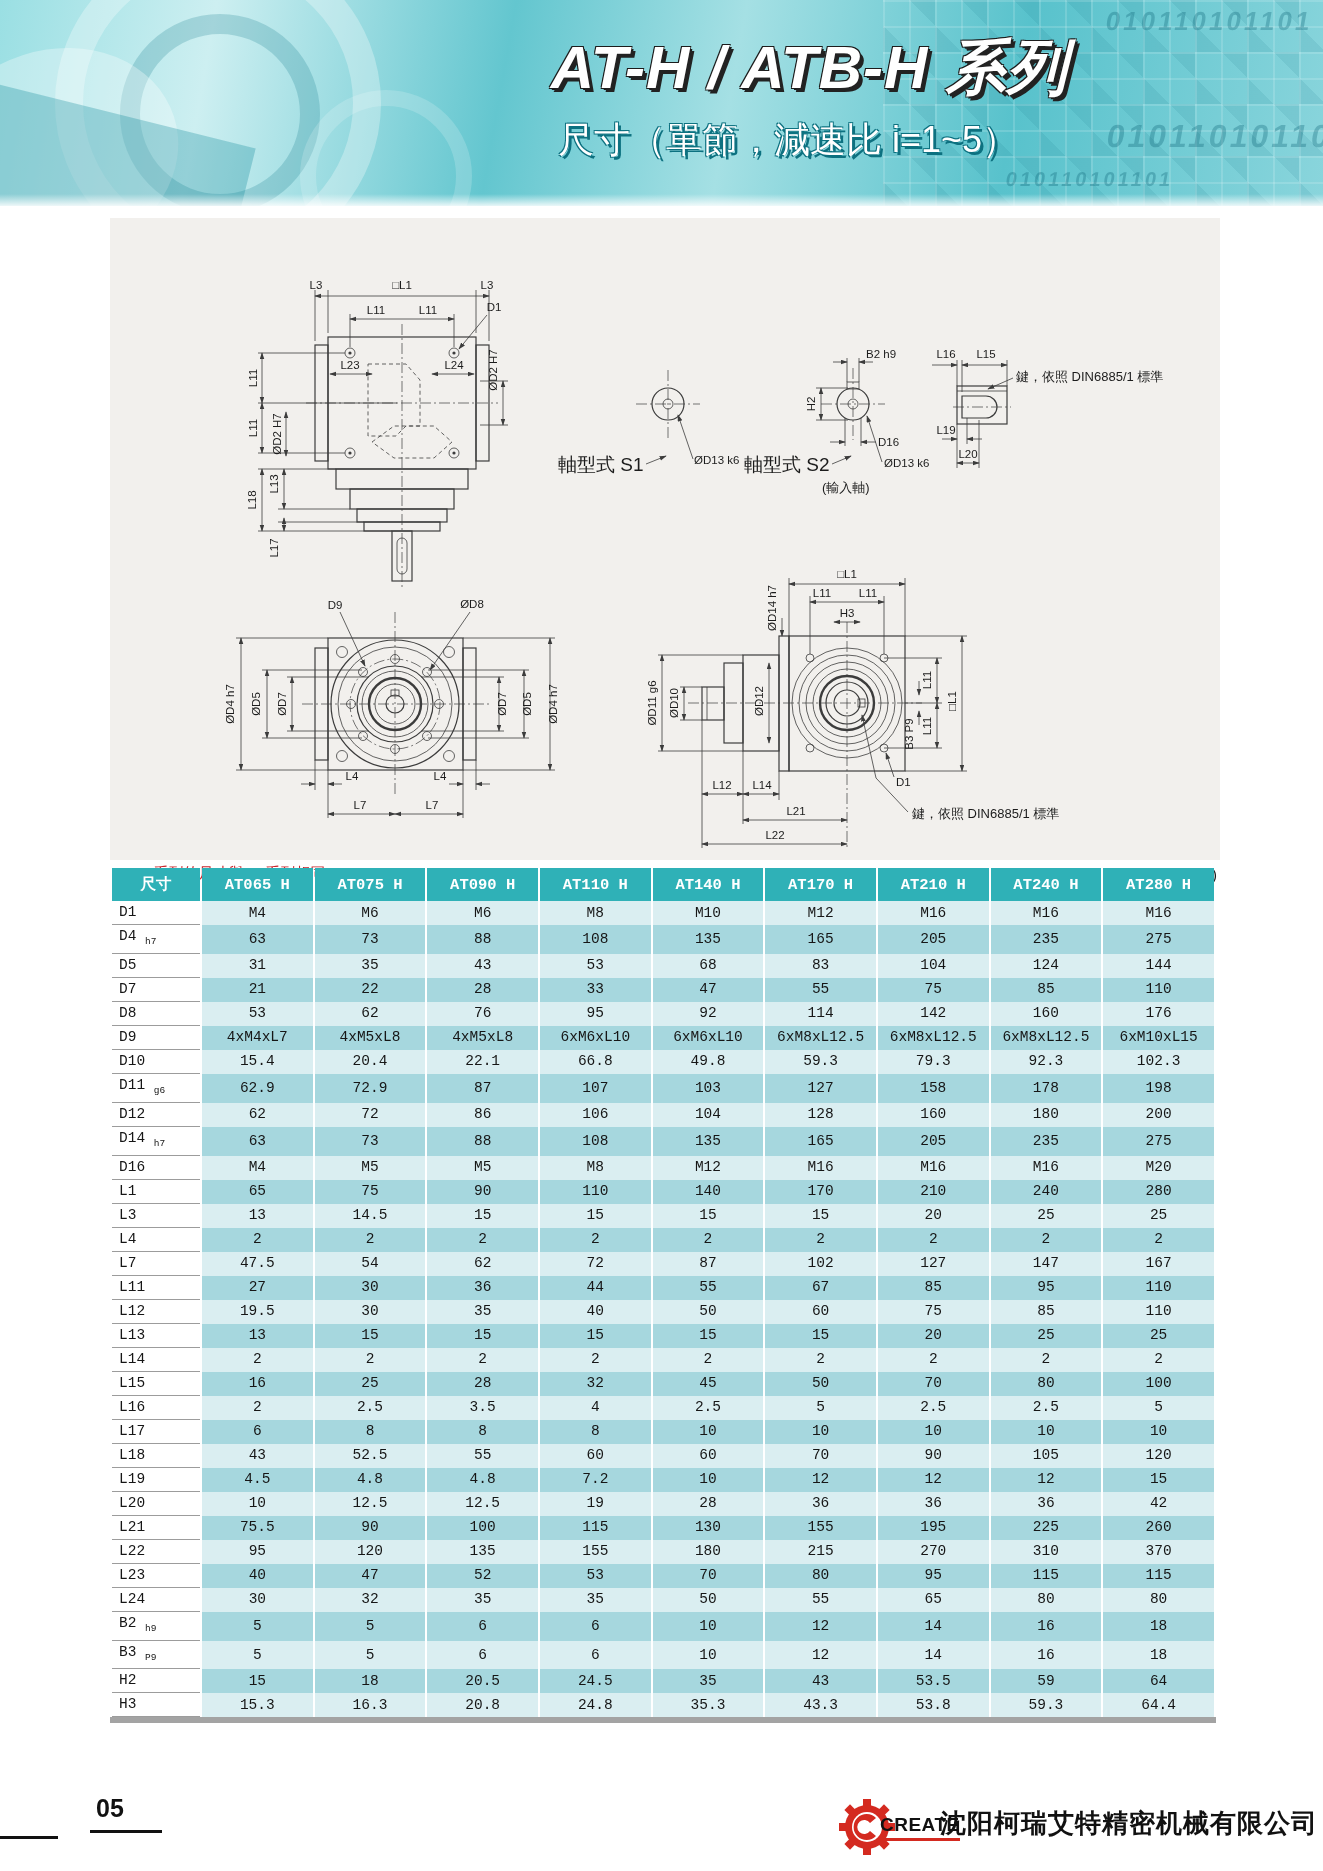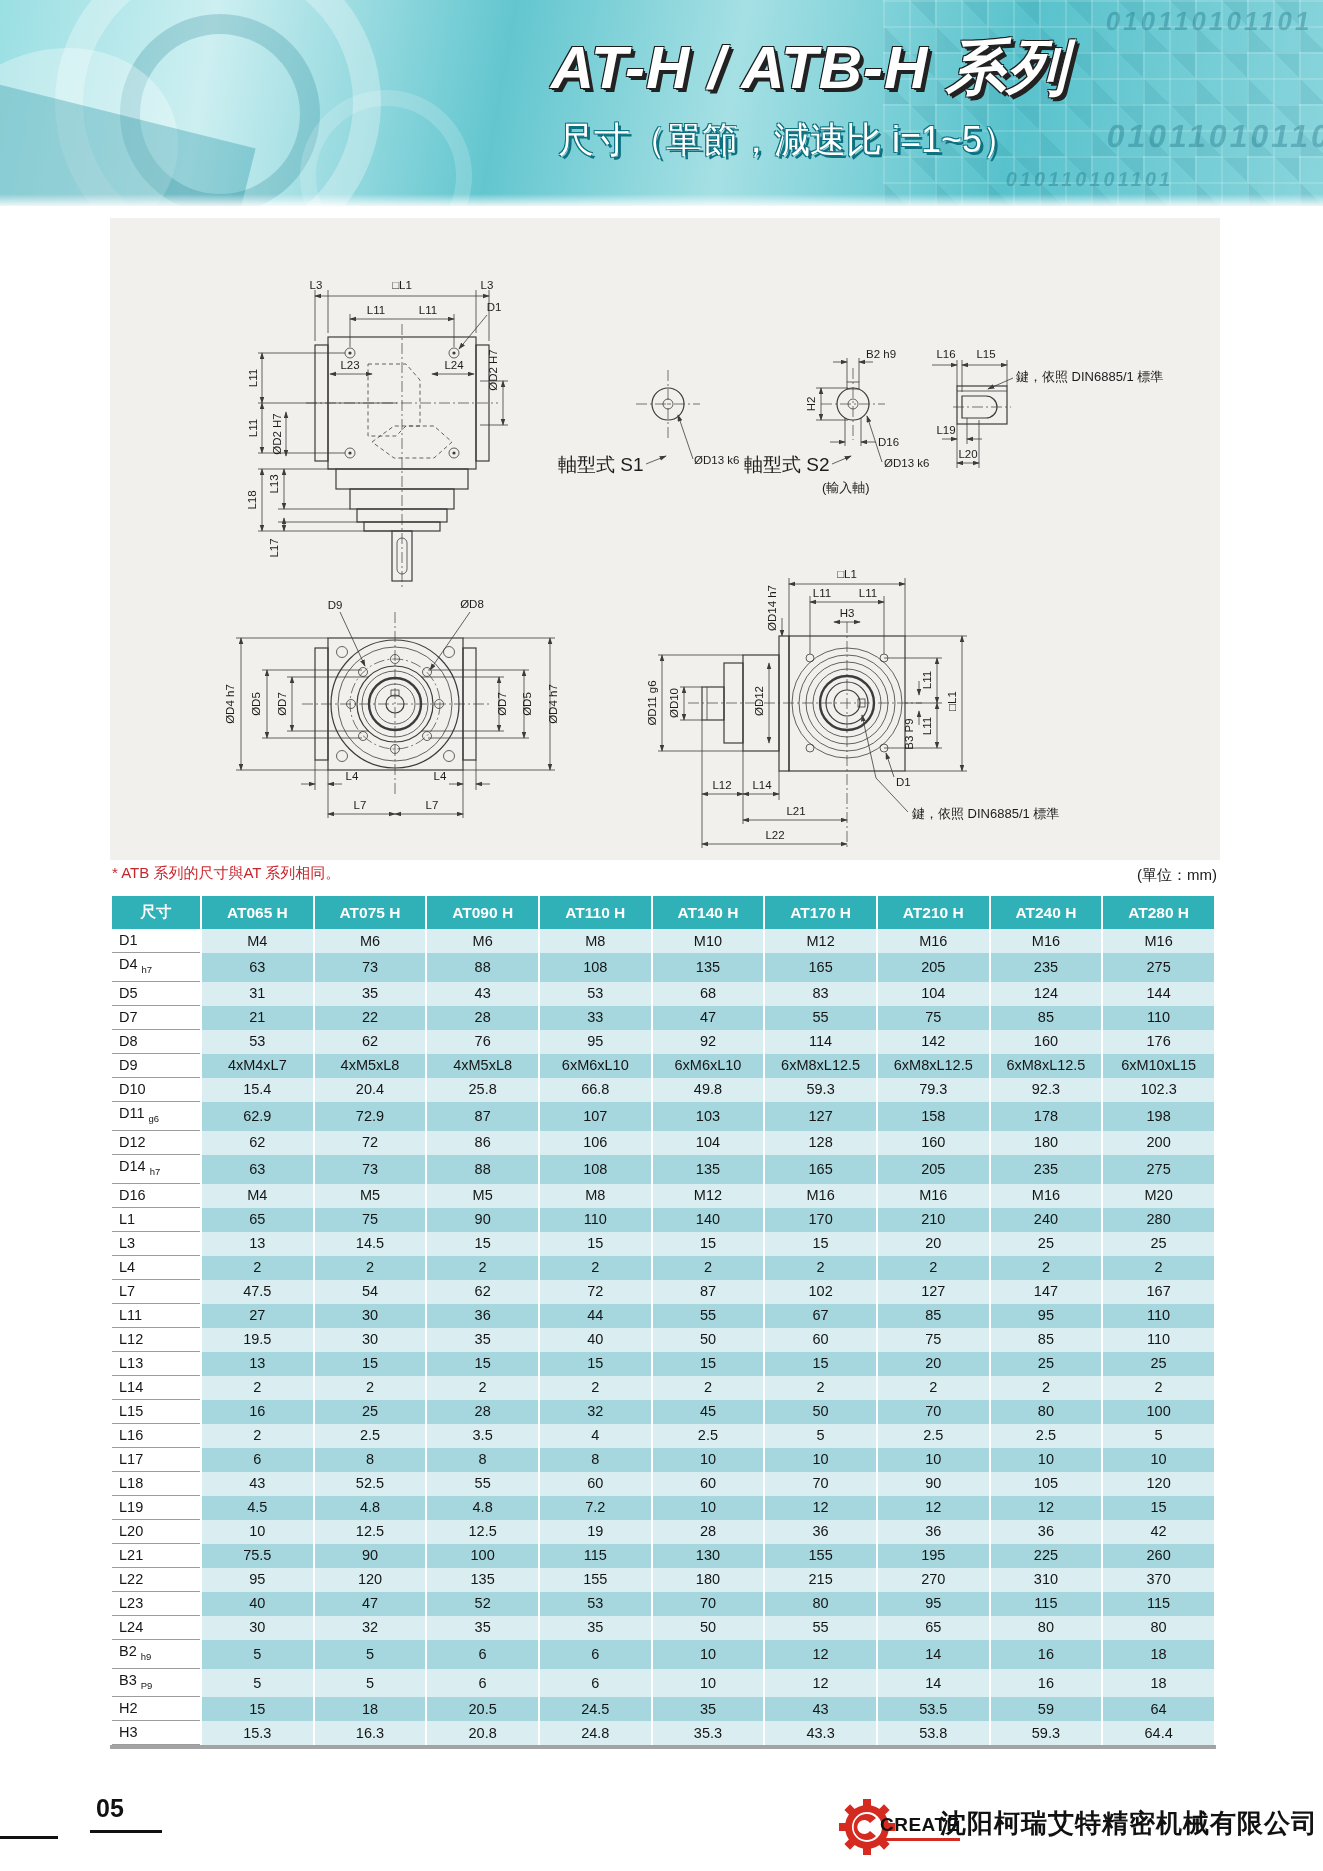--- a/index.html
+++ b/index.html
@@ -49,21 +49,21 @@
   .dim{fill:none;stroke:#3c3c3c;stroke-width:0.8;}
   .lbl{font-size:11.5px;fill:#1c1c1c;}
   .cap{font-size:19px;fill:#1c1c1c;}
   .sm{font-size:13px;fill:#1c1c1c;}
 
   
   .note{position:absolute;left:112px;top:864px;font-size:15px;color:#c9252c;}
   .unit{position:absolute;right:106px;top:866px;font-size:15px;color:#1a1a1a;}
 
   
-  .tablewrap{position:absolute;left:110px;top:896px;width:1106px;border-bottom:4px solid #a3a3a3;}
+  .tablewrap{position:absolute;left:110px;top:868px;width:1106px;border-bottom:6px solid #a3a3a3;font-family:Liberation Mono, monospace;}
   table{width:100%;border-collapse:separate;border-spacing:2px 0;table-layout:fixed;}
   col.c0{width:88px;}
   thead th{background:#2fb1b7;color:#fff;font-size:15.5px;font-weight:bold;height:33px;padding:0;}
   tbody td{height:23px;line-height:23px;font-size:14.5px;text-align:center;color:#161616;padding:0;
     white-space:nowrap;overflow:hidden;}
   tbody td.lab{background:#fff;text-align:left;padding-left:7px;border-bottom:1px solid #9c9c9c;}
   tbody td.val{background:#daeef1;}
   tbody tr:nth-child(even) td.val{background:#a6d7de;}
   sub{font-size:9.5px;}
 
@@ -489,21 +489,21 @@
           <td class="val">6xM6xL10</td>
           <td class="val">6xM8xL12.5</td>
           <td class="val">6xM8xL12.5</td>
           <td class="val">6xM8xL12.5</td>
           <td class="val">6xM10xL15</td>
         </tr>
         <tr>
           <td class="lab">D10</td>
           <td class="val">15.4</td>
           <td class="val">20.4</td>
-          <td class="val">25.8</td>
+          <td class="val">22.1</td>
           <td class="val">66.8</td>
           <td class="val">49.8</td>
           <td class="val">59.3</td>
           <td class="val">79.3</td>
           <td class="val">92.3</td>
           <td class="val">102.3</td>
         </tr>
         <tr>
           <td class="lab">D11 <sub>g6</sub></td>
           <td class="val">62.9</td>

